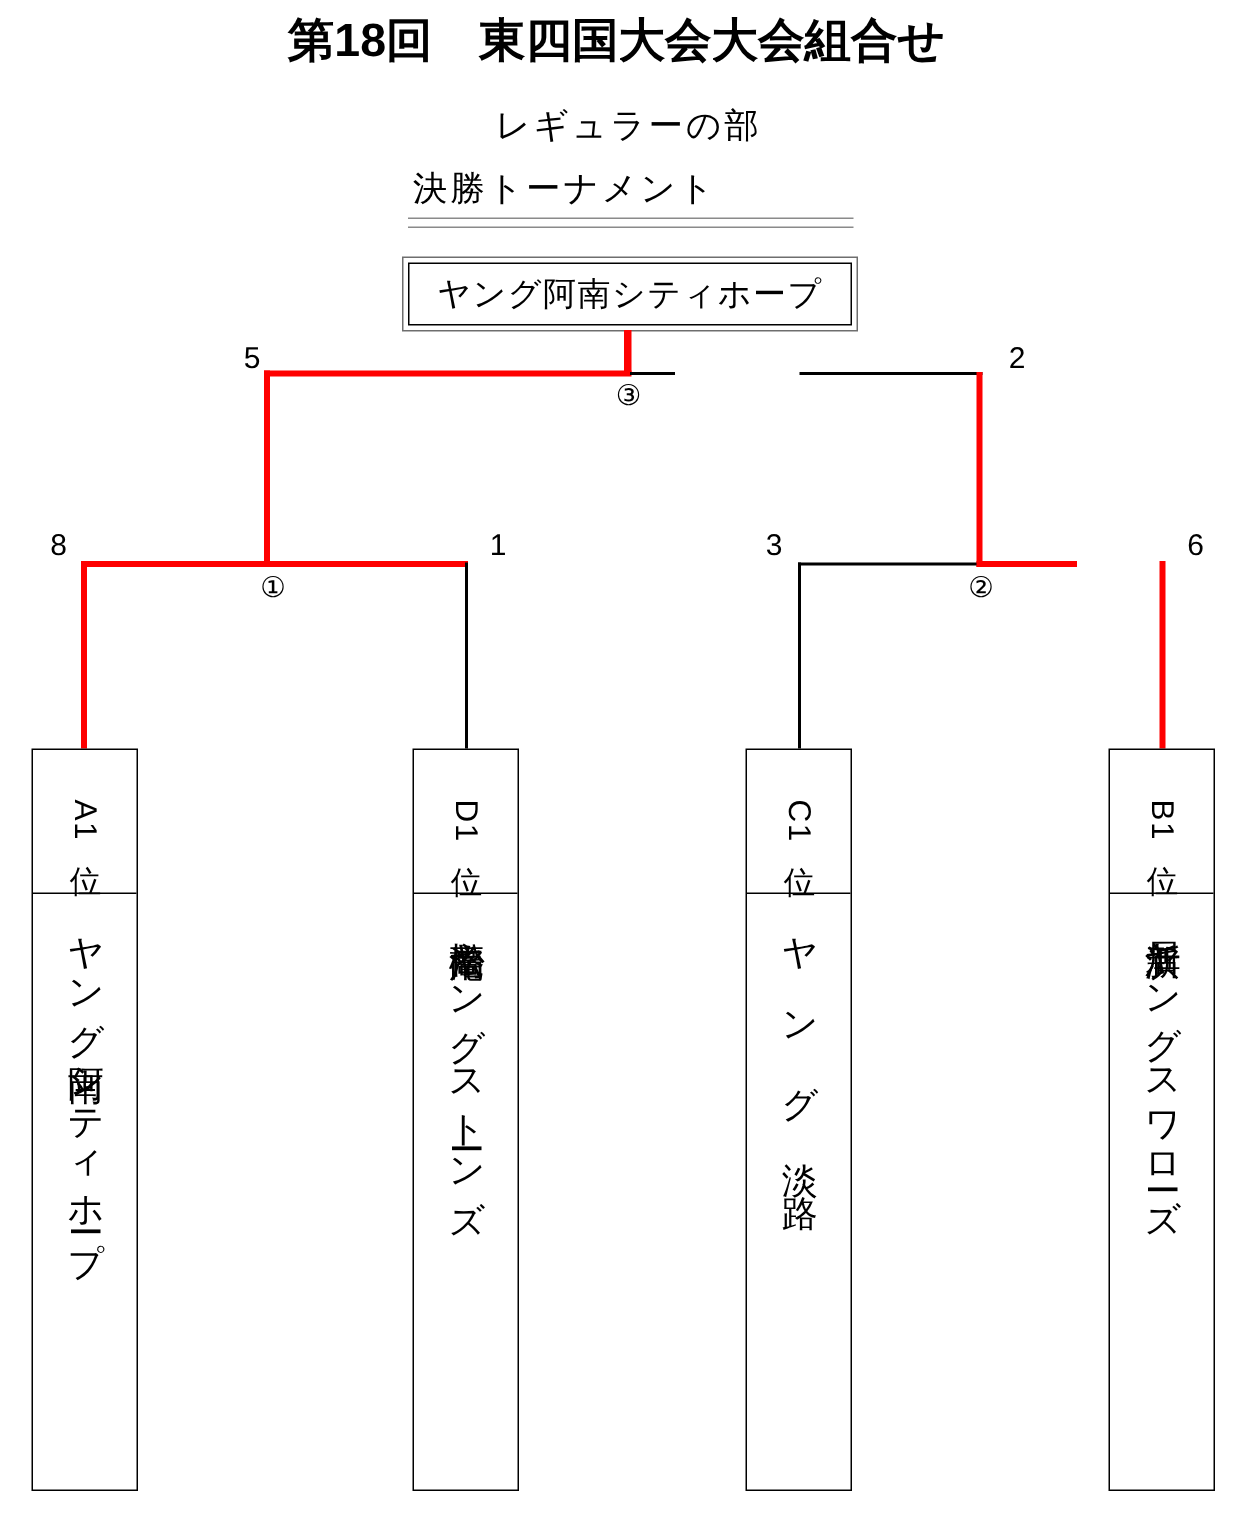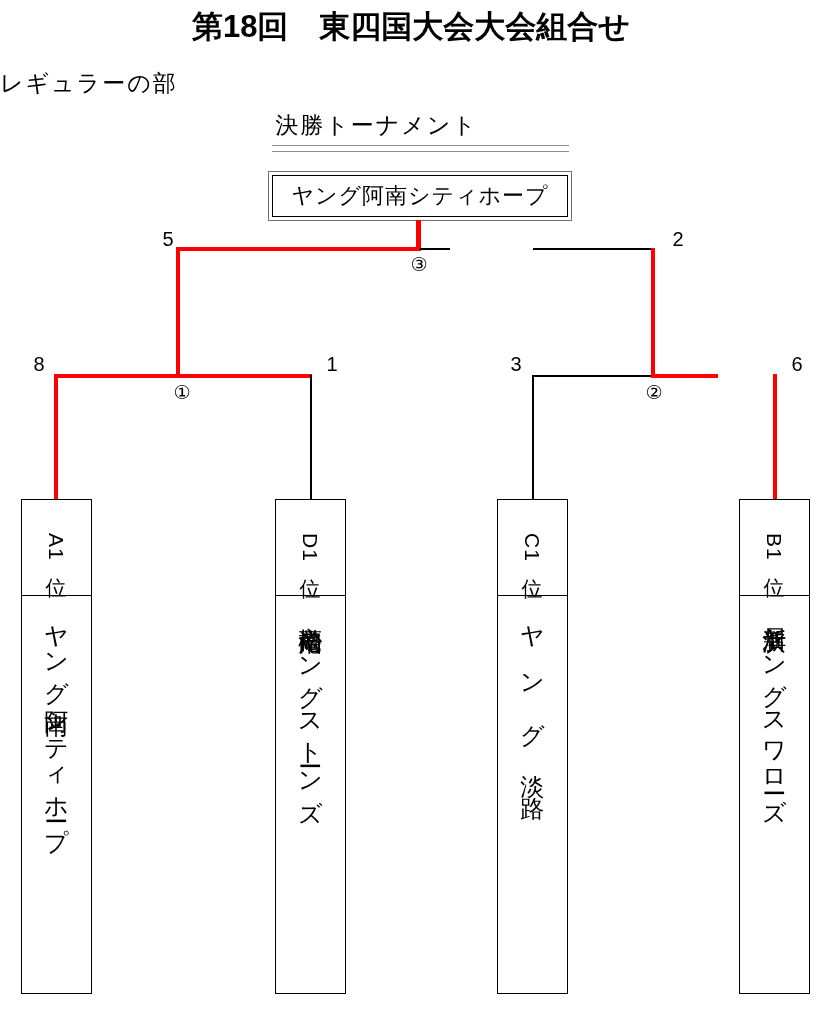--- a/index.html
+++ b/index.html
@@ -29,21 +29,21 @@
     font-size: 31px;
     font-weight: bold;
     letter-spacing: 0px;
     white-space: pre;
   }
   .subtitle1 {
     position: absolute;
     left: 0;
     top: 68px;
     width: 838px;
-    text-align: left;
+    text-align: center;
     font-size: 23px;
     font-weight: normal;
     letter-spacing: 2px;
   }
   .subtitle2 {
     position: absolute;
     left: 0;
     top: 110px;
     width: 753px;
     text-align: center;

